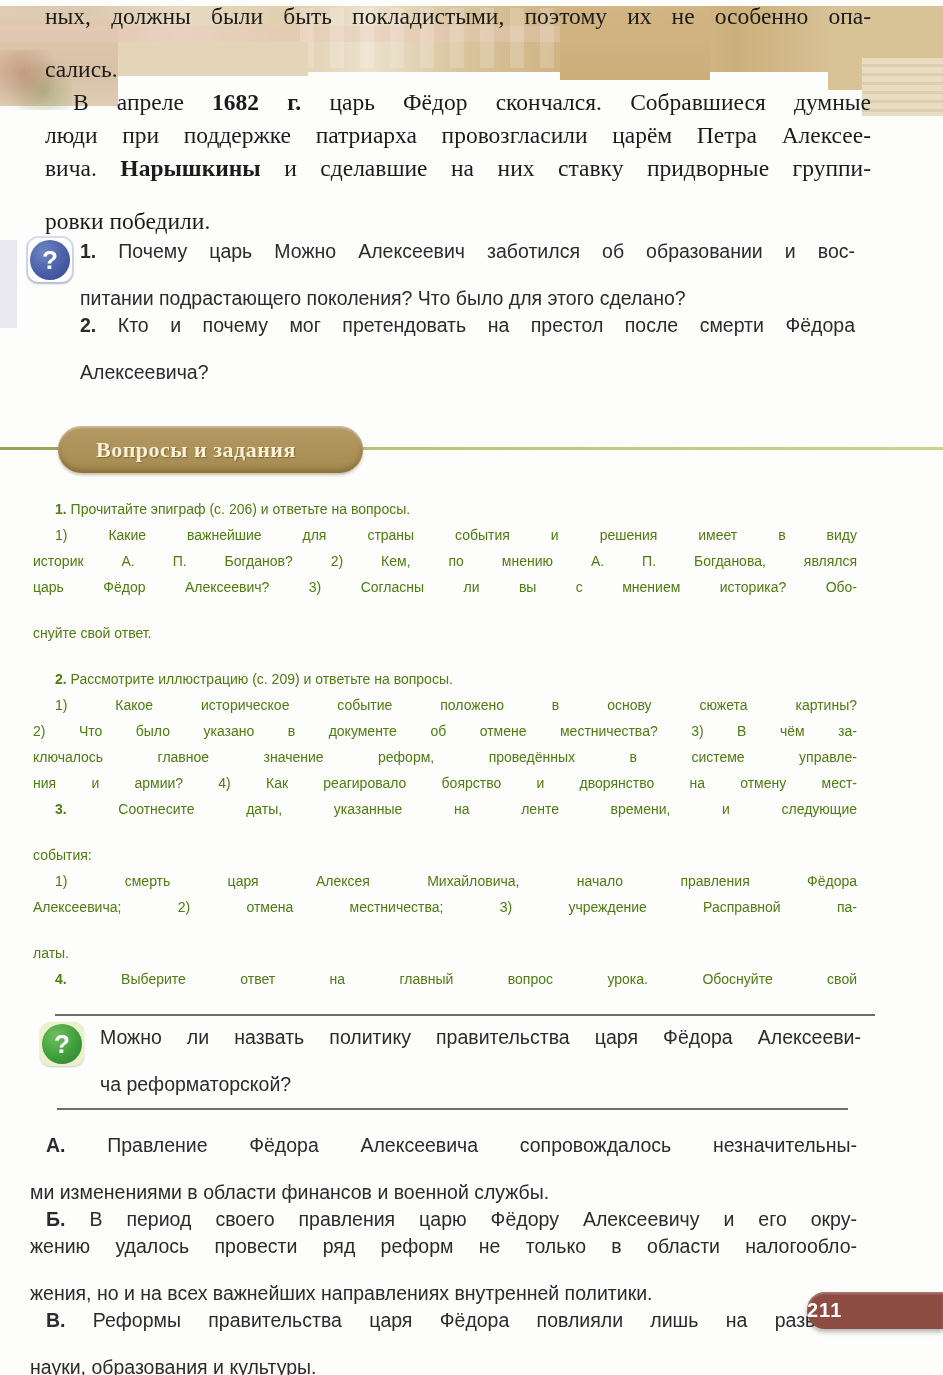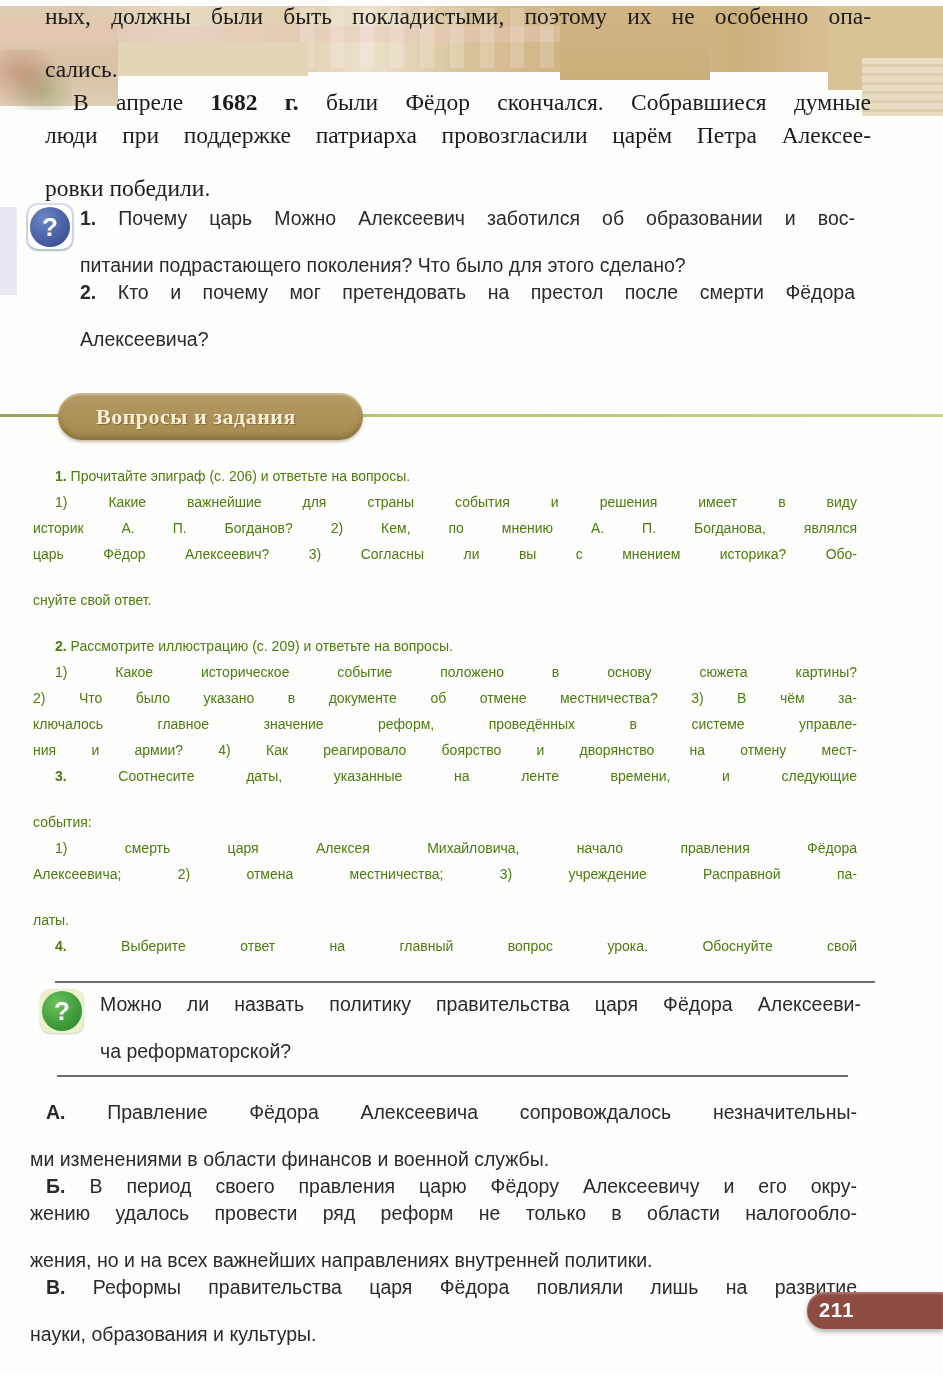--- a/index.html
+++ b/index.html
@@ -68,21 +68,21 @@
 
   
   .mainq{position:relative;margin-top:22px;padding:10px 82px 12px 100px;
     font-size:19.5px;line-height:27px;color:#2b2b2b;}
   .mainq .rule-top{position:absolute;top:0;left:55px;right:68px;height:2px;background:#6e6e6e;}
   .mainq .rule-bottom{position:absolute;bottom:0;left:57px;right:95px;height:2px;background:#6e6e6e;}
 
   .answers{margin:22px 86px 0 30px;font-size:19.5px;line-height:27px;color:#2b2b2b;--ind:16px;}
 
   .pagenum{position:absolute;top:1292px;right:0;width:136px;height:37px;background:#8d4b42;
-    border-radius:18px 0 0 18px;display:flex;align-items:center;padding-left:12px;
+    border-radius:18px 0 0 18px;display:flex;align-items:center;padding-left:0;
     box-shadow:0 3px 5px rgba(0,0,0,.3),inset 0 2px 2px rgba(255,255,255,.25);}
   .pagenum span{color:#ffffff;font-weight:bold;font-size:20px;letter-spacing:1px;}
 </style>
 </head>
 <body>
 
 <div class="band">
   <div class="bb-main"></div>
   <div class="bb-left"></div>
   <div class="bb-pink"></div>
@@ -95,22 +95,23 @@
 </div>
 
 <div class="flow">
 
   <div class="intro serif">
     <div>
         <div class="ln"><span>ных, должны были быть покладистыми, поэтому их не особенно опа-</span></div>
         <div class="ln ln-last"><span>сались.</span></div>
       </div>
     <div>
-        <div class="ln ln-indent"><span>В апреле </span><span class="b">1682 г.</span><span> были Фёдор скончался. Собравшиеся думные</span></div>
+        <div class="ln ln-indent"><span>В апреле </span><span class="b">1682 г.</span><span> царь Фёдор скончался. Собравшиеся думные</span></div>
         <div class="ln"><span>люди при поддержке патриарха провозгласили царём Петра Алексее-</span></div>
+        <div class="ln"><span>вича. </span><span class="b">Нарышкины</span><span> и сделавшие на них ставку придворные группи-</span></div>
         <div class="ln ln-last"><span>ровки победили.</span></div>
       </div>
   </div>
 
   <div class="recap">
     <div class="accent-bar"></div>
     <div class="qicon blue">
       <span class="qcircle">?</span>
     </div>
     <div>

